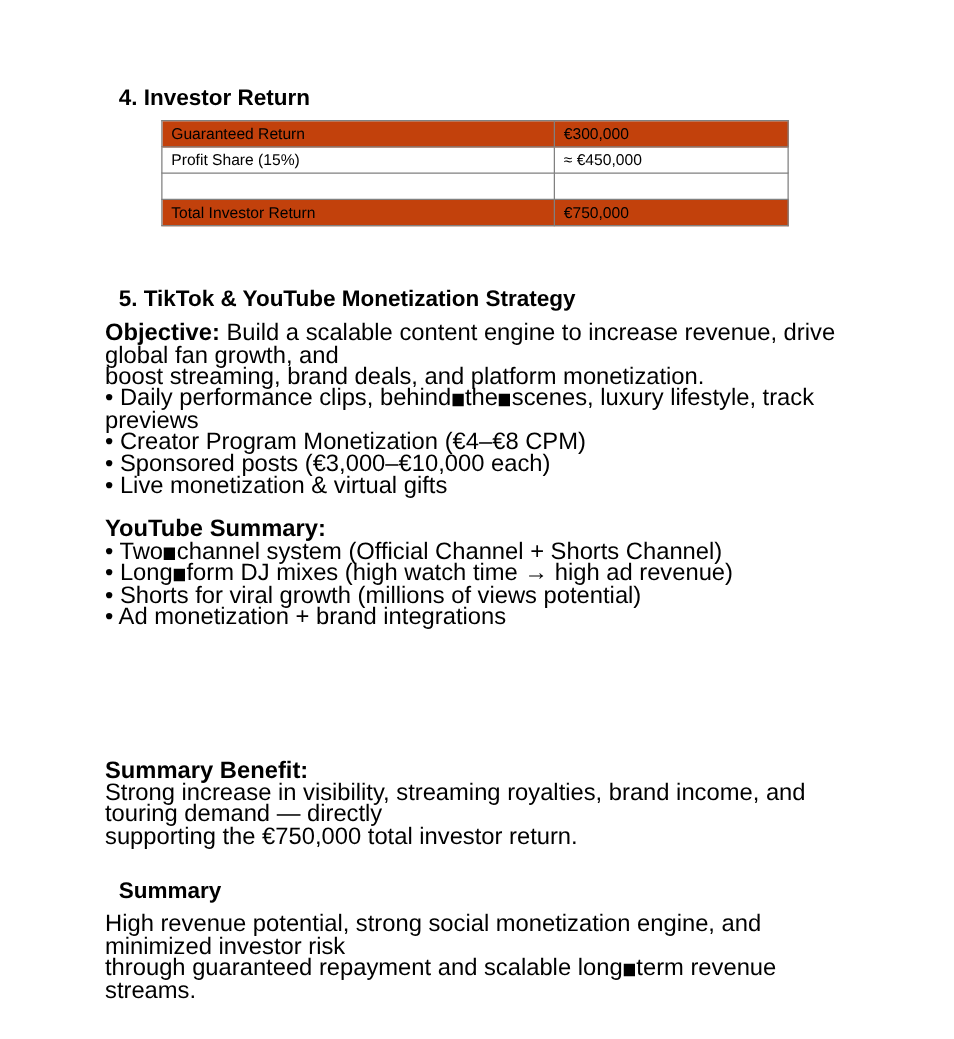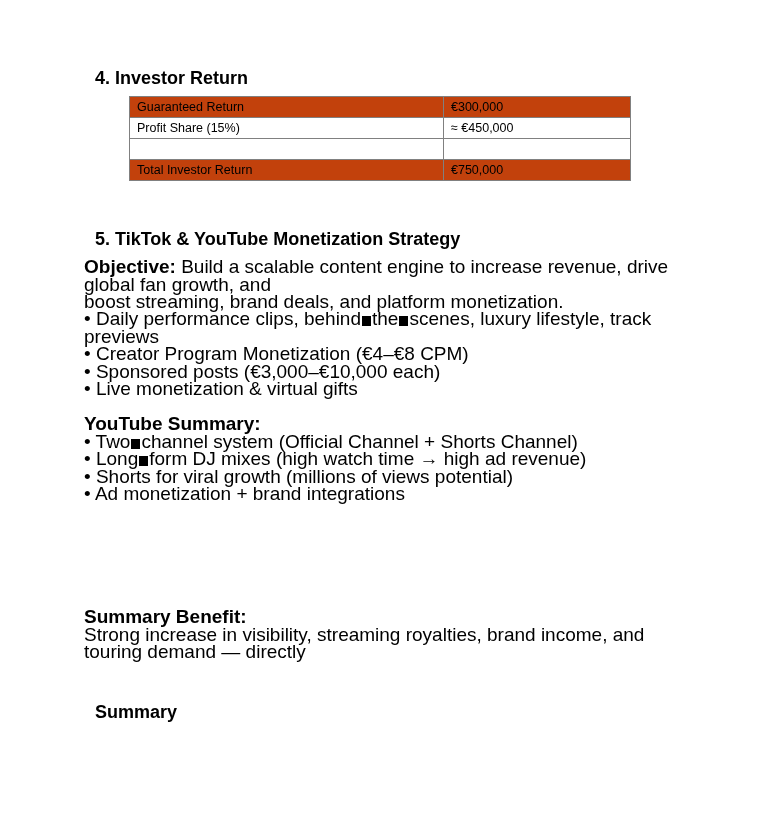--- a/index.html
+++ b/index.html
@@ -73,18 +73,23 @@
     <p><span>• Two</span><span class="sq"></span><span>channel system (Official Channel + Shorts Channel)</span></p>
     <p><span>• Long</span><span class="sq"></span><span>form DJ mixes (high watch time → high ad revenue)</span></p>
     <p>• Shorts for viral growth (millions of views potential)</p>
     <p>• Ad monetization + brand integrations</p>
   </div>
 
 
   <div class="block" style="top:608px;width:620px;">
     <p class="b">Summary Benefit:</p>
     <p>Strong increase in visibility, streaming royalties, brand income, and touring demand — directly</p>
+    <p>supporting the €750,000 total investor return.</p>
   </div>
 
   <h2 class="h2" style="top:701px;">Summary</h2>
 
+  <div class="block" style="top:731px;">
+    <p>High revenue potential, strong social monetization engine, and minimized investor risk</p>
+    <p><span>through guaranteed repayment and scalable long</span><span class="sq"></span><span>term revenue streams.</span></p>
+  </div>
 
 </div>
 
 </body></html>

